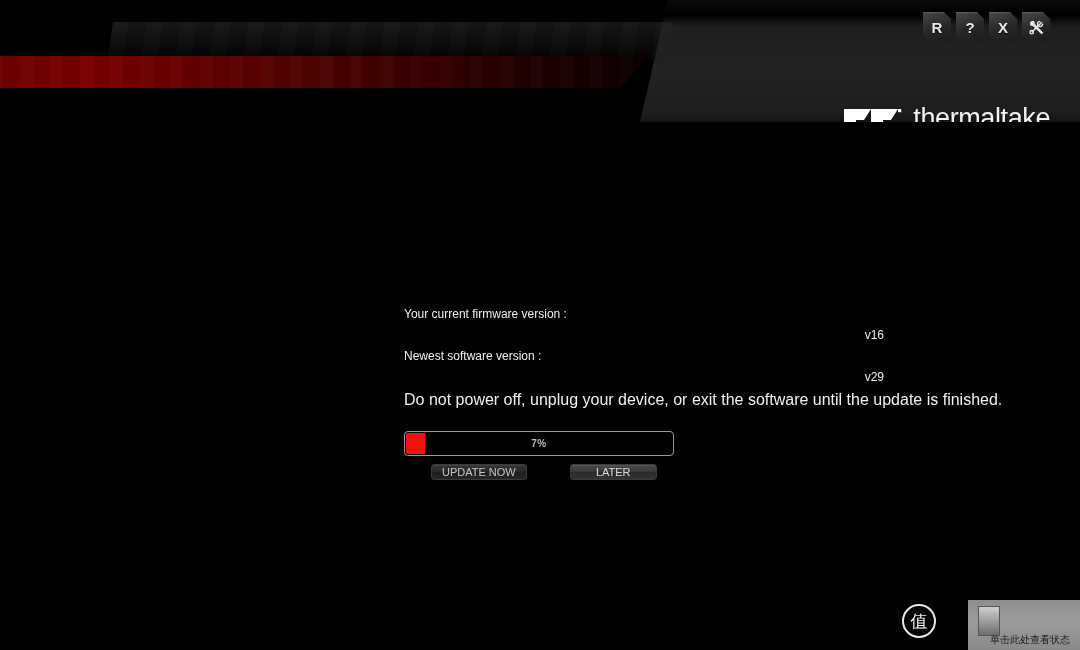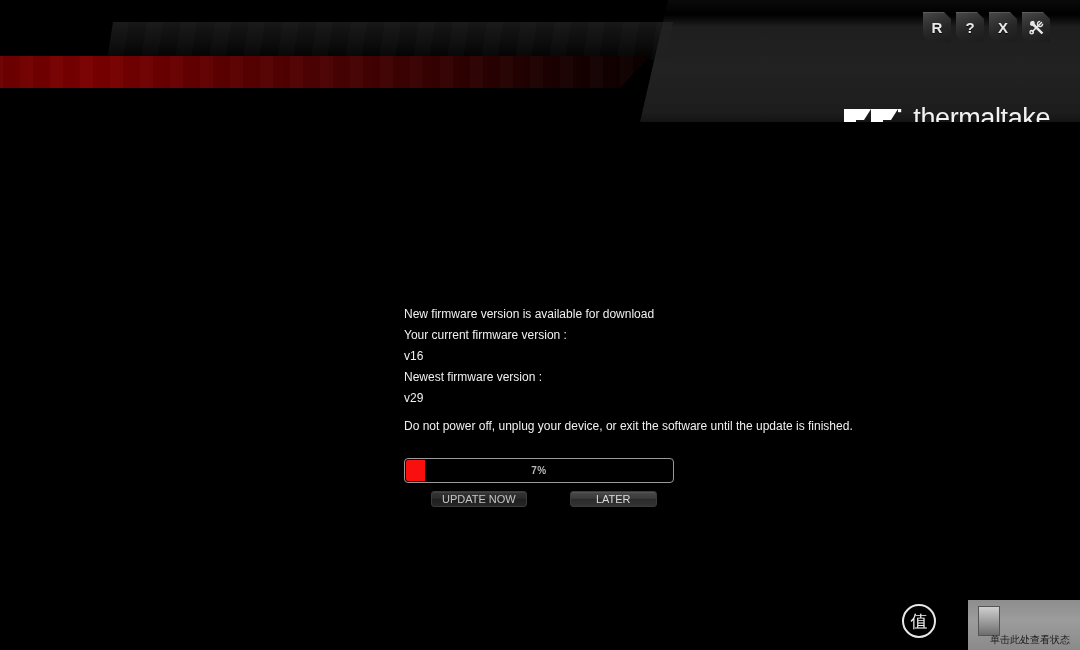--- a/index.html
+++ b/index.html
@@ -154,27 +154,28 @@
   .msg-row .label {
     color: #f0f0f0;
     font-size: 12px;
     width: 163px;
     white-space: nowrap;
   }
   .msg-row .value {
     color: #f0f0f0;
     font-size: 12px;
     white-space: nowrap;
+    text-align: right;
   }
   .msg-warning {
     color: #f0f0f0;
-    font-size: 12px;
+    font-size: 16px;
     line-height: 21px;
     white-space: nowrap;
-    margin-top: 7px;
+    margin-top: 1px;
   }
 
   
   .progress-wrap {
     margin-top: 21px;
     width: 270px;
     height: 25px;
     border: 1px solid #9a9a9a;
     border-radius: 4px;
     background: #000;
@@ -360,29 +361,28 @@
             <rect x="54" y="4" width="3.2" height="3.2"></rect>
           </g>
         </svg>
       </span>
       <span class="logo-text">thermaltake</span>
     </div>
   </div>
 
   <div class="dialog">
 
-    <div class="msg-line">New firmware version is available for download</div>
 
     <div class="msg-row">
       <span class="label">Your current firmware version :</span>
       <span class="value">v16</span>
     </div>
 
     <div class="msg-row">
-      <span class="label">Newest firmware version :</span>
+      <span class="label">Newest software version :</span>
       <span class="value">v29</span>
     </div>
 
     <div class="msg-warning">Do not power off, unplug your device, or exit the software until the update is finished.</div>
 
     <div class="progress-wrap">
       <div class="progress-fill" id="progress-fill" style="width: 7%; background: rgb(250, 15, 15);"></div>
       <div class="progress-label">7%</div>
     </div>
 

